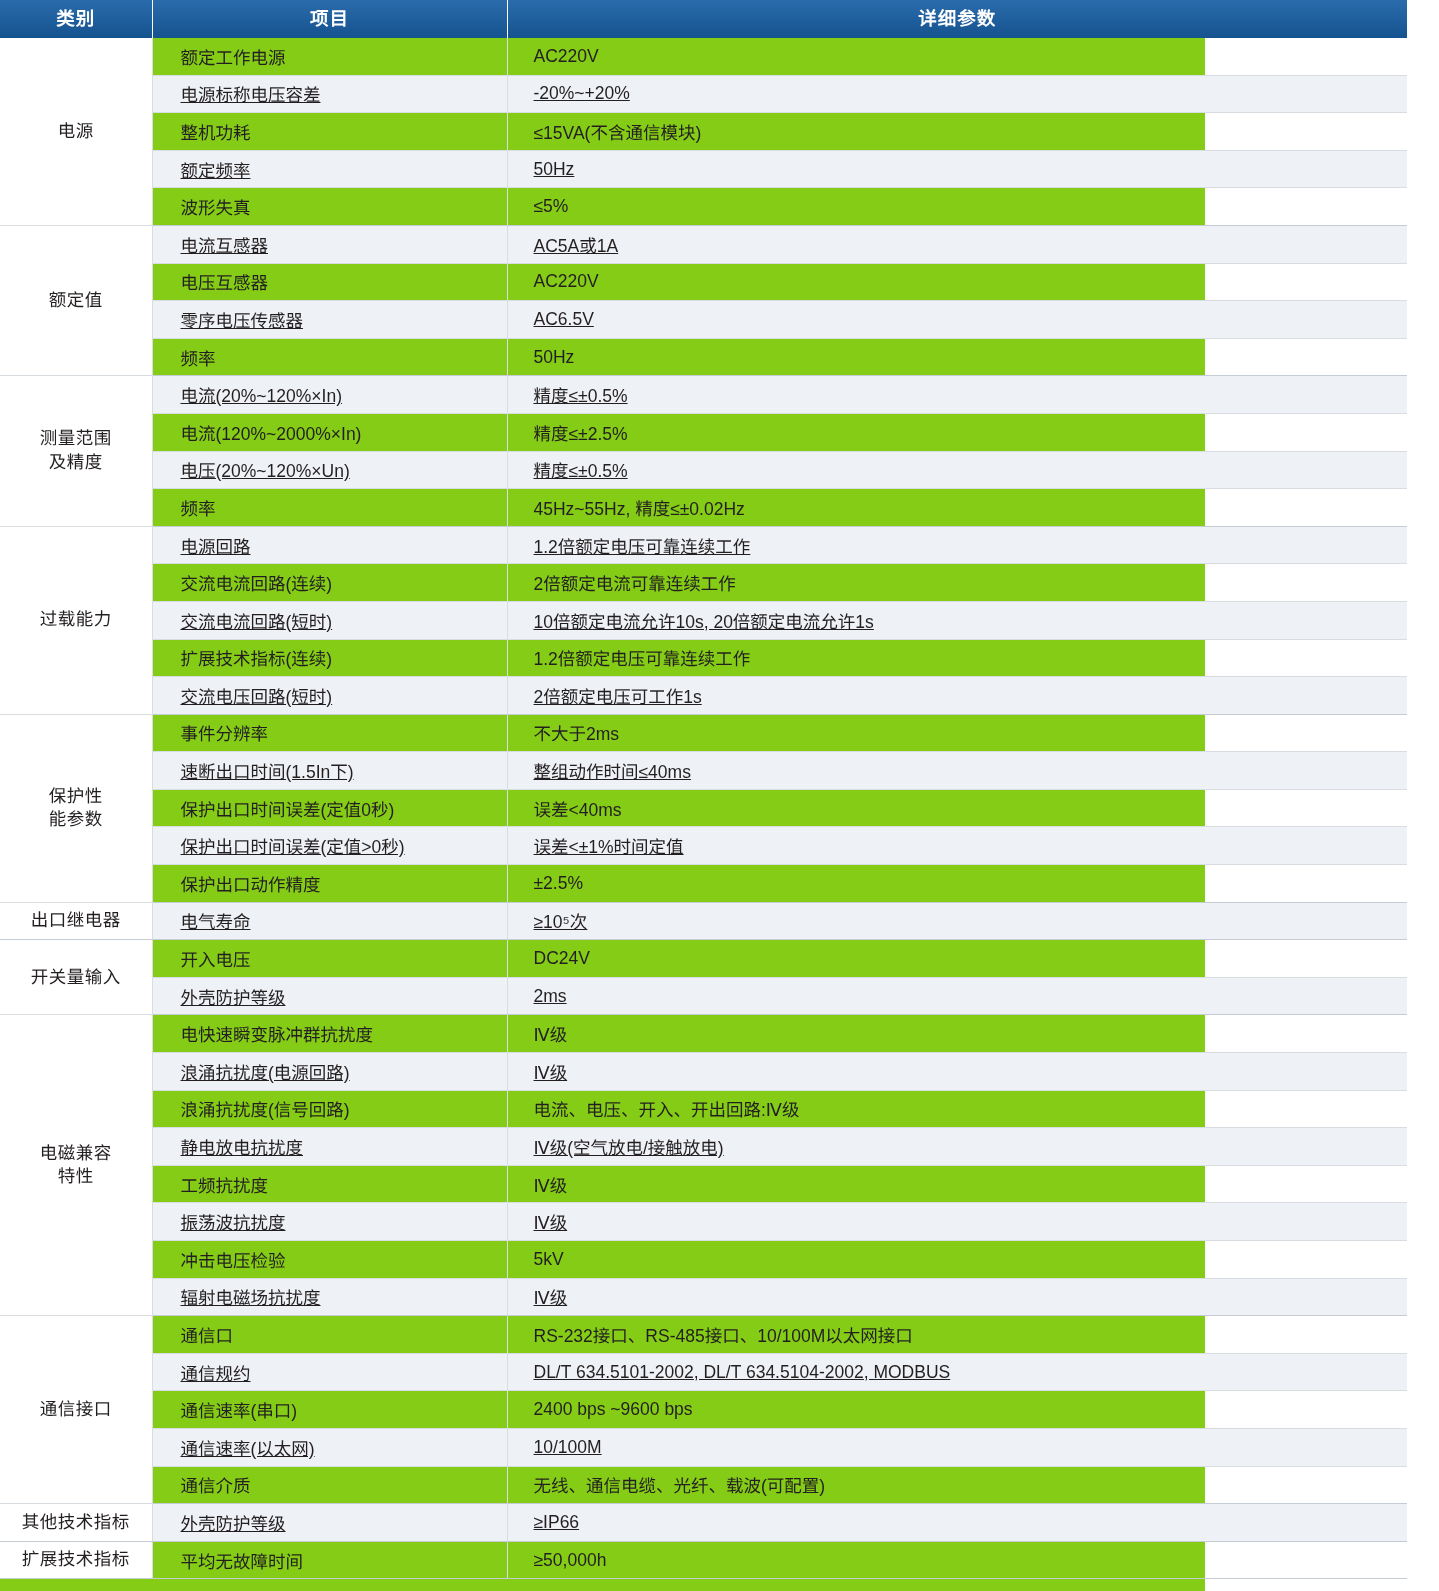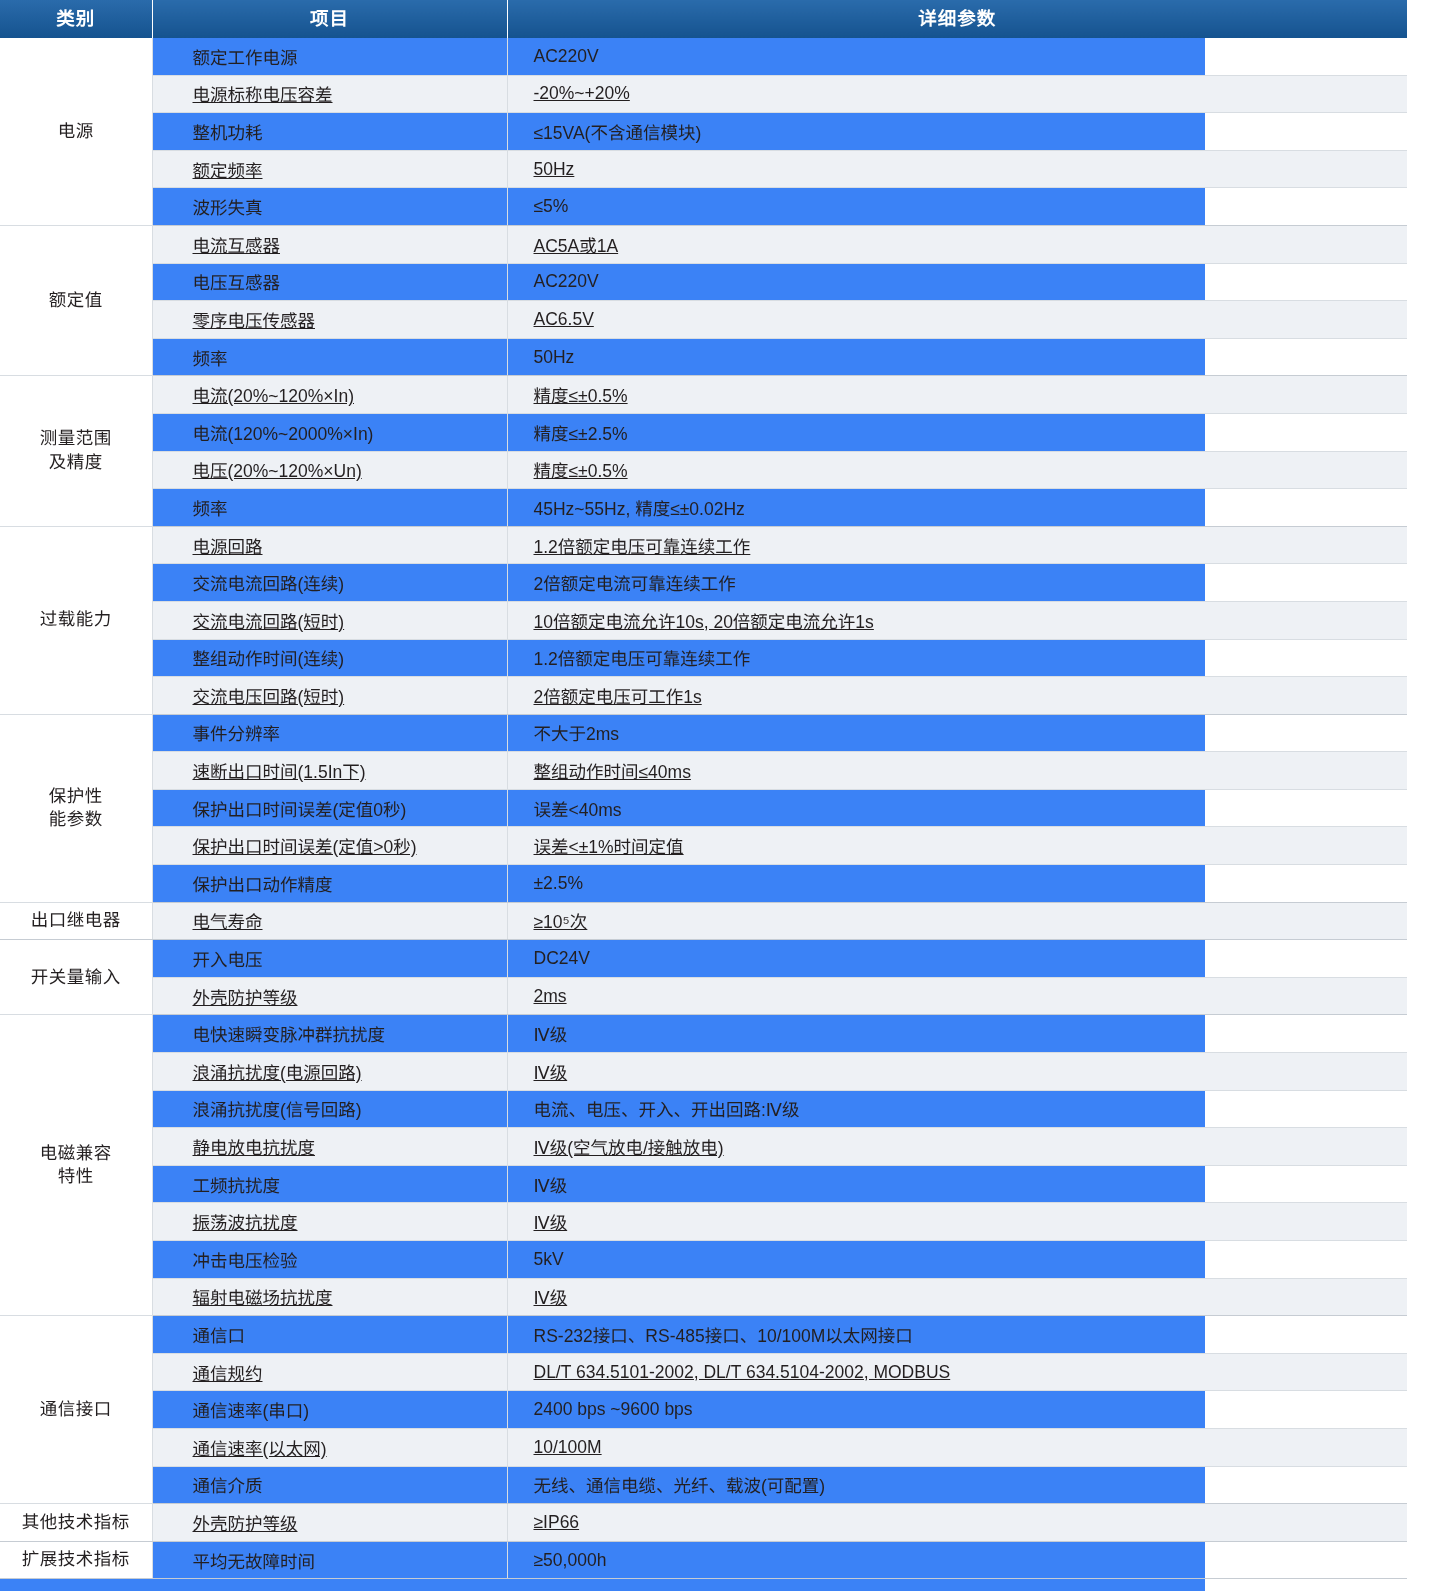--- a/index.html
+++ b/index.html
@@ -8,21 +8,21 @@
     background: #ffffff;
   }
   body {
     font-family: "Liberation Sans", "DejaVu Sans", sans-serif;
     color: #231f20;
   }
   .sheet {
     width: 1205px;
     min-height: 1591px;
     position: relative;
-    background: #3b82f6;
+    background: #84cc16;
     box-sizing: border-box;
   }
   table.spec {
     width: 1407px;
     margin: 0 auto;
     border-collapse: collapse;
     table-layout: fixed;
     font-size: 17.5px;
   }
   table.spec col.c-cat { width: 152px; }
@@ -55,21 +55,21 @@
     white-space: nowrap;
   }
   td.cat {
     text-align: center;
     border-right: 1px solid #d8dde2;
     background: #ffffff;
     letter-spacing: 0.5px;
     line-height: 1.35;
   }
   td.item {
-    padding-left: 40px;
+    padding-left: 28px;
     border-right: 1px solid #d8dde2;
   }
   td.detail {
     padding-left: 26px;
   }
   tr.alt td.item, tr.alt td.detail {
     background: #eef1f5;
     text-decoration: underline;
   }
   tr.alt td.cat {
@@ -160,21 +160,21 @@
         </tr>
         <tr>
           <td class="item">交流电流回路(连续)</td>
           <td class="detail">2倍额定电流可靠连续工作</td>
         </tr>
         <tr class="alt">
           <td class="item">交流电流回路(短时)</td>
           <td class="detail">10倍额定电流允许10s, 20倍额定电流允许1s</td>
         </tr>
         <tr>
-          <td class="item">整组动作时间(连续)</td>
+          <td class="item">扩展技术指标(连续)</td>
           <td class="detail">1.2倍额定电压可靠连续工作</td>
         </tr>
         <tr class="alt groupend">
           <td class="item">交流电压回路(短时)</td>
           <td class="detail">2倍额定电压可工作1s</td>
         </tr>
         <tr>
           <td class="cat" rowspan="5">保护性<br>能参数</td>
           <td class="item">事件分辨率</td>
           <td class="detail">不大于2ms</td>

